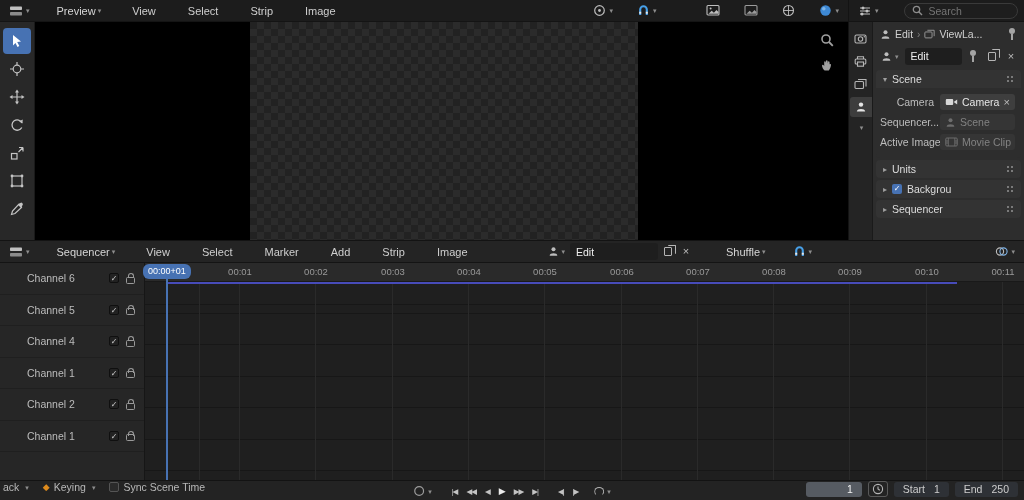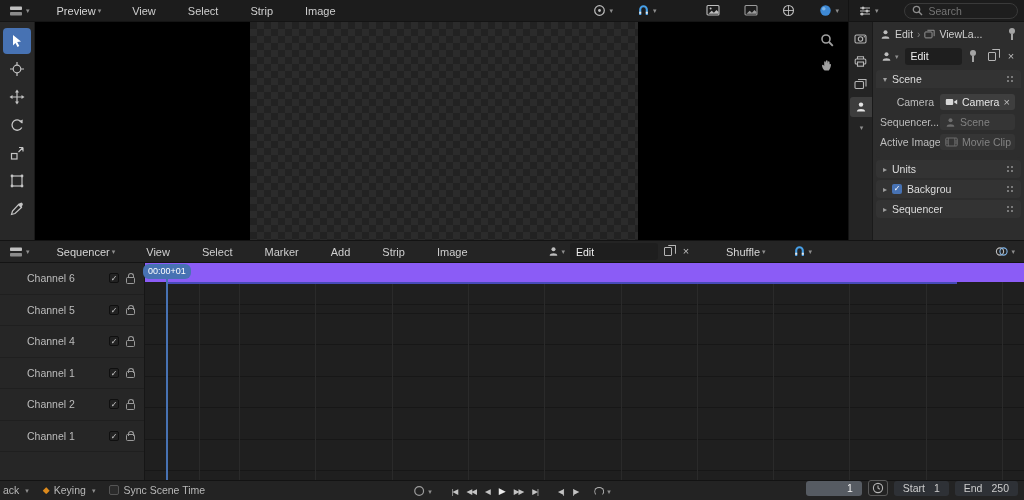--- a/index.html
+++ b/index.html
@@ -81,21 +81,21 @@
   .rlabel{position:absolute;top:3px;transform:translateX(-50%);color:#9a9a9a;font-size:9.5px;white-space:nowrap}
   .tracks{position:absolute;left:0;right:0;top:19px;bottom:0;background-color:#1f1f1f;
     background-image:repeating-linear-gradient(to right,#2a2a2a 0 1px,transparent 1px 76.3px),
                      repeating-linear-gradient(to bottom,#171717 0 1px,transparent 1px 31.5px);
     background-position:94px 0,0 31px}
   .rangeline{position:absolute;left:22px;top:19px;width:790px;height:2px;background:#4a4ec2;opacity:.95}
   .playhead{position:absolute;left:21px;top:1px;bottom:0;width:2px;background:var(--accent)}
   .phbadge{position:absolute;left:-2px;top:1px;height:15px;line-height:15px;padding:0 5px;background:var(--accent);color:#fff;font-size:9px;border-radius:6px;white-space:nowrap}
 
   
-  .statusbar{left:0;top:480px;width:1024px;height:20px;background:#232323;border-top:1px solid #131313;display:flex;align-items:flex-end;padding:0 6px 4px 3px;color:#b8b8b8;font-size:10.5px}
+  .statusbar{left:0;top:480px;width:1024px;height:20px;background:#232323;border-top:1px solid #131313;display:flex;align-items:flex-start;padding:0 6px 12px 3px;color:#b8b8b8;font-size:10.5px}
   .sgroup{display:flex;align-items:center;gap:4px;margin-right:14px}
   .diamond{color:var(--keying_orange);font-size:9px}
   .scb{width:10px;height:10px;border-radius:2px;background:#2b2b2b;border:1px solid #555}
   .transport{position:absolute;left:50%;transform:translateX(-50%);top:0;height:20px;display:flex;align-items:center;gap:1px}
   .tbtn{font-size:7.5px;color:#c3c3c3;padding:2px 4px;letter-spacing:-1px;border-radius:3px;white-space:nowrap}
   .tbtn.play{font-size:9px;color:#ececec}
   .loopic{width:10px;height:9px;border:1.5px solid #b5b5b5;border-radius:50%;border-bottom-color:transparent}
   .sright{margin-left:auto;display:flex;align-items:center;gap:6px}
   .framefld{width:56px;height:15px;background:#565b62;border-radius:3px;color:#f2f2f2;display:flex;align-items:center;justify-content:flex-end;padding:0 9px}
   .clockbtn{width:20px;height:16px;border:1px solid #595959;border-radius:3px;display:flex;align-items:center;justify-content:center}
@@ -501,20 +501,33 @@
             <span class="ccb">✓</span>
             <span class="lockic"></span>
           </div>
         <div class="chrow">
             <span class="chlabel">Channel 1</span>
             <span class="ccb">✓</span>
             <span class="lockic"></span>
           </div>
       </div>
       <div class="timeline">
+        <div class="ruler">
+          <span class="rlabel" style="left:95px">00:01</span>
+          <span class="rlabel" style="left:171px">00:02</span>
+          <span class="rlabel" style="left:248px">00:03</span>
+          <span class="rlabel" style="left:324px">00:04</span>
+          <span class="rlabel" style="left:400px">00:05</span>
+          <span class="rlabel" style="left:477px">00:06</span>
+          <span class="rlabel" style="left:553px">00:07</span>
+          <span class="rlabel" style="left:629px">00:08</span>
+          <span class="rlabel" style="left:705px">00:09</span>
+          <span class="rlabel" style="left:782px">00:10</span>
+          <span class="rlabel" style="left:858px">00:11</span>
+        </div>
         <div class="tracks"></div>
         <div class="rangeline"></div>
         <div class="playhead"></div>
         <div class="phbadge">00:00+01</div>
       </div>
     </div>
   </div>
 
   <div class="region statusbar">
     <span class="sgroup">

